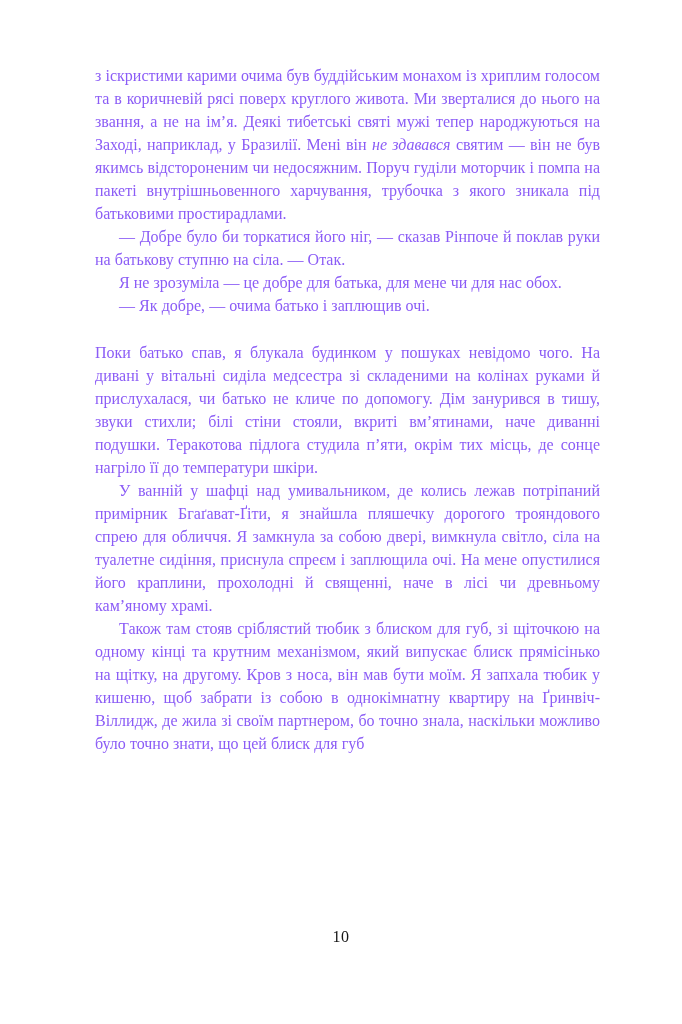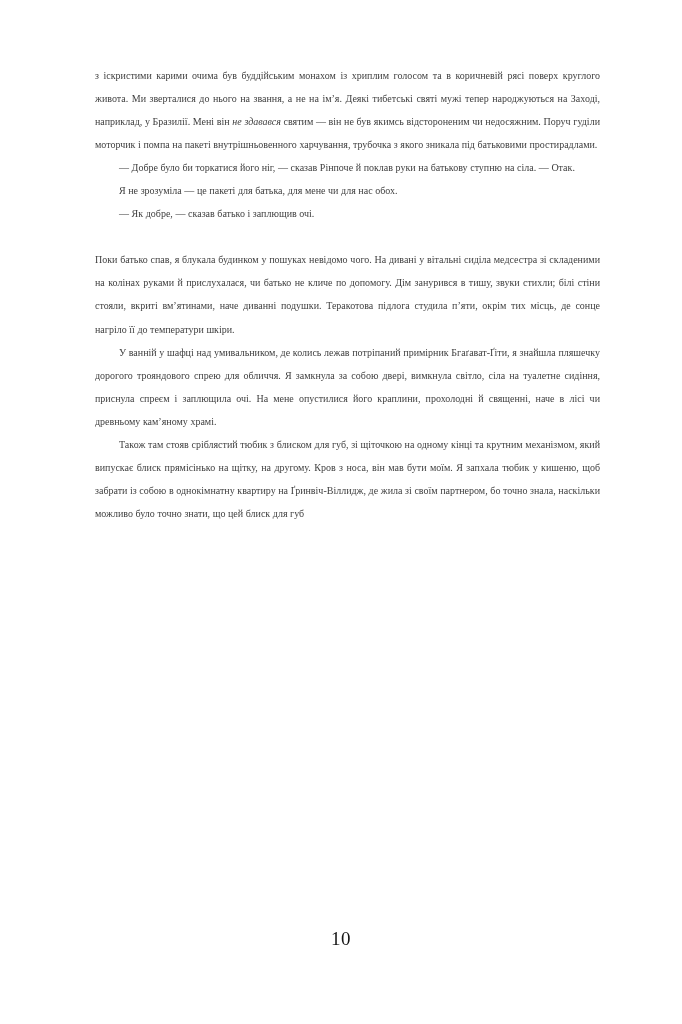--- a/index.html
+++ b/index.html
@@ -21,23 +21,23 @@
   .text-block {
     position: absolute;
     left: 95px;
     top: 64px;
     width: 505px;
   }
 
   .para {
     margin: 0;
     font-family: "Liberation Serif", "DejaVu Serif", serif;
-    font-size: 10px;
+    font-size: 16px;
     line-height: 23.05px;
-    color: #404040;
+    color: #8b5cf6;
     text-align: justify;
     text-justify: inter-word;
     text-indent: 24px;
     hyphens: manual;
     -webkit-hyphens: manual;
     word-spacing: 0.1px;
   }
 
   .para.no-indent {
     text-indent: 0;
@@ -51,35 +51,35 @@
     height: 23.05px;
   }
 
   .folio {
     position: absolute;
     left: 0;
     top: 928px;
     width: 682px;
     text-align: center;
     font-family: "Liberation Serif", "DejaVu Serif", serif;
-    font-size: 19px;
+    font-size: 16px;
     letter-spacing: 0.6px;
     color: #151515;
   }
 </style>
 </head>
 <body>
 
 <div class="page">
 
   <div class="text-block" id="body-text-block">
       <p class="para no-indent"><span>з іскристими карими очима був буддійським монахом із хриплим голосом та в коричневій рясі поверх круглого живота. Ми зверталися до нього на звання, а не на ім’я. Деякі тибетські святі мужі тепер народжуються на Заході, наприклад, у Бразилії. Мені він </span><span class="italic">не здавався</span><span> святим — він не був якимсь відстороненим чи недосяжним. Поруч гуділи моторчик і помпа на пакеті внутрішньовенного харчування, трубочка з якого зникала під батьковими простирадлами.</span></p>
       <p class="para"><span>— Добре було би торкатися його ніг, — сказав Рінпоче й поклав руки на батькову ступню на сіла. — Отак.</span></p>
-      <p class="para"><span>Я не зрозуміла — це пакеті для батька, для мене чи для нас обох.</span></p>
-      <p class="para"><span>— Як добре, — сказав батько і заплющив очі.</span></p>
+      <p class="para"><span>Я не зрозуміла — це добре для батька, для мене чи для нас обох.</span></p>
+      <p class="para"><span>— Як добре, — очима батько і заплющив очі.</span></p>
       <div class="section-gap"></div>
       <p class="para no-indent"><span>Поки батько спав, я блукала будинком у пошуках невідомо чого. На дивані у вітальні сиділа медсестра зі складеними на колінах руками й прислухалася, чи батько не кличе по допомогу. Дім занурився в тишу, звуки стихли; білі стіни стояли, вкриті вм’ятинами, наче диванні подушки. Теракотова підлога студила п’яти, окрім тих місць, де сонце нагріло її до температури шкіри.</span></p>
       <p class="para"><span>У ванній у шафці над умивальником, де колись лежав потріпаний примірник Бгаґават-Ґіти, я знайшла пляшечку дорогого трояндового спрею для обличчя. Я замкнула за собою двері, вимкнула світло, сіла на туалетне сидіння, приснула спреєм і заплющила очі. На мене опустилися його краплини, прохолодні й священні, наче в лісі чи древньому кам’яному храмі.</span></p>
       <p class="para"><span>Також там стояв сріблястий тюбик з блиском для губ, зі щіточкою на одному кінці та крутним механізмом, який випускає блиск прямісінько на щітку, на другому. Кров з носа, він мав бути моїм. Я запхала тюбик у кишеню, щоб забрати із собою в однокімнатну квартиру на Ґринвіч-Віллидж, де жила зі своїм партнером, бо точно знала, наскільки можливо було точно знати, що цей блиск для губ</span></p>
     </div>
 
   <div class="folio">10</div>
 
 </div>
 

